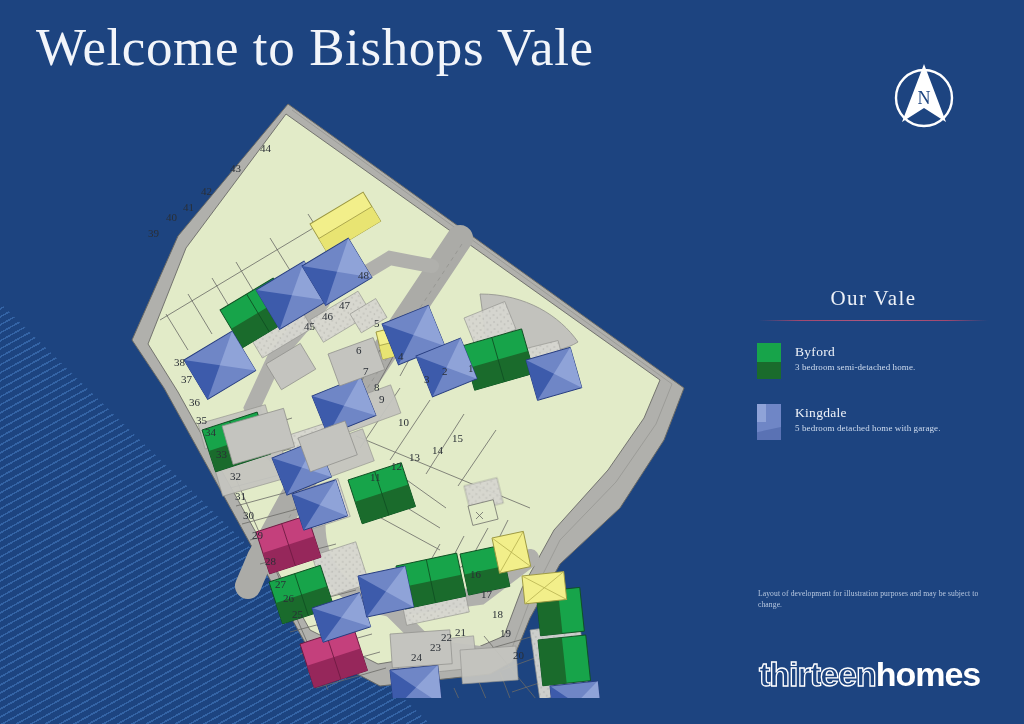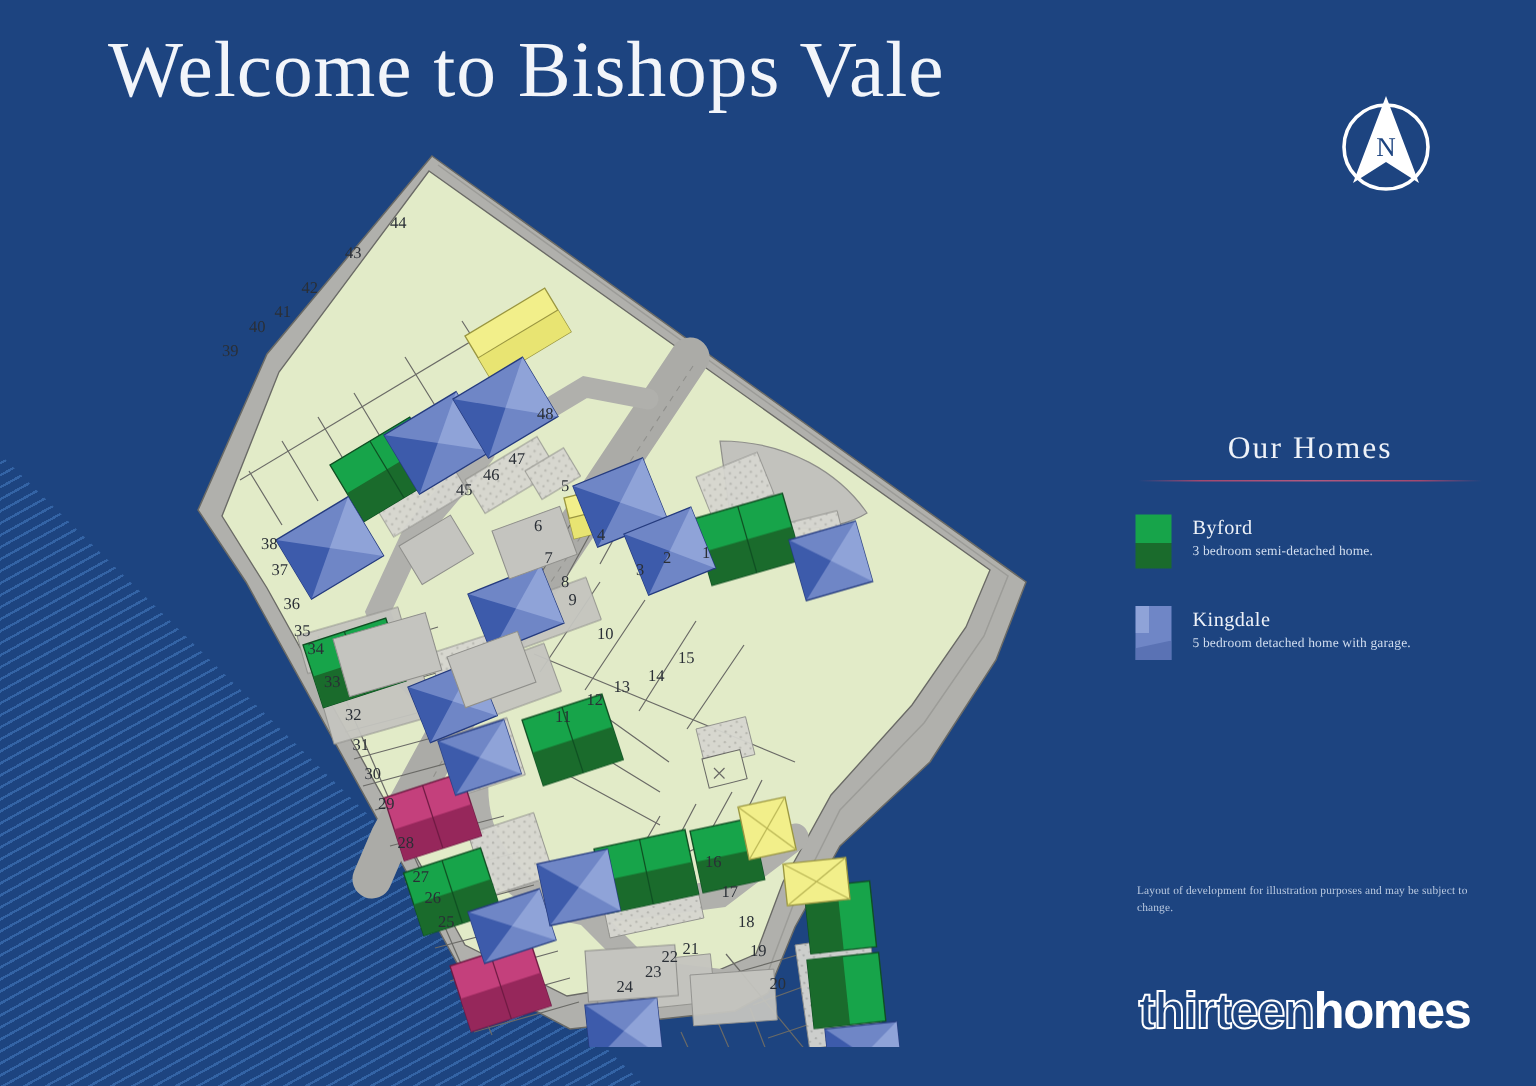--- a/index.html
+++ b/index.html
@@ -20,21 +20,21 @@
        rgba(29,68,128,0) 1.6px, rgba(29,68,128,0) 7px);
     clip-path:polygon(0% 6%, 100% 100%, 0% 100%);
     pointer-events:none;
   }
 
   
   .title{
     position:absolute;left:36px;top:20px;
     font-family:"Liberation Serif", serif;
     font-size:53px;line-height:1.05;
-    color:#f2f5fa;letter-spacing:.6px;font-weight:400;margin-left:36px;
+    color:#f2f5fa;letter-spacing:.6px;font-weight:400;
   }
 
   
   .compass{position:absolute;left:884px;top:58px;width:80px;height:80px;}
 
   
   .legend{position:absolute;left:757px;top:286px;width:233px;}
   .legend-title{
     font-family:"Liberation Serif", serif;
     font-size:21px;color:#eef2f8;text-align:center;letter-spacing:1.4px;
@@ -394,21 +394,21 @@
           <text x="200" y="64" class="plotnum">44</text>
           <text x="244" y="242" class="plotnum">45</text>
           <text x="262" y="232" class="plotnum">46</text>
           <text x="279" y="221" class="plotnum">47</text>
           <text x="298" y="191" class="plotnum">48</text>
         </g>
     </svg>
   </div>
 
   <div class="legend">
-    <div class="legend-title">Our Homes</div>
+    <div class="legend-title">Our Vale</div>
     <div class="legend-rule"></div>
     <div class="legend-list" id="legend-items">
         <div class="legend-row">
           <div class="swatch sw-byford"></div>
           <div class="legend-text">
             <div class="legend-name">Byford</div>
             <div class="legend-desc">3 bedroom semi-detached home.</div>
           </div>
         </div>
         <div class="legend-row">

